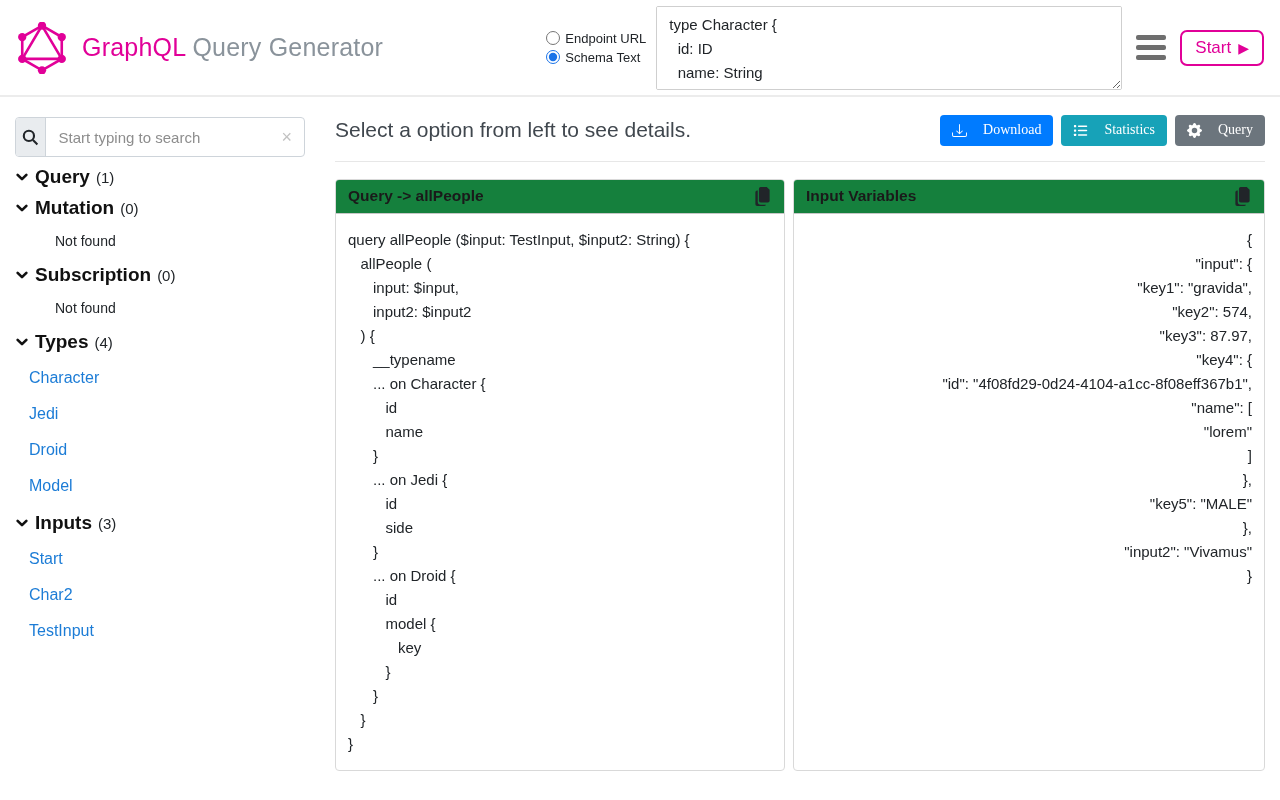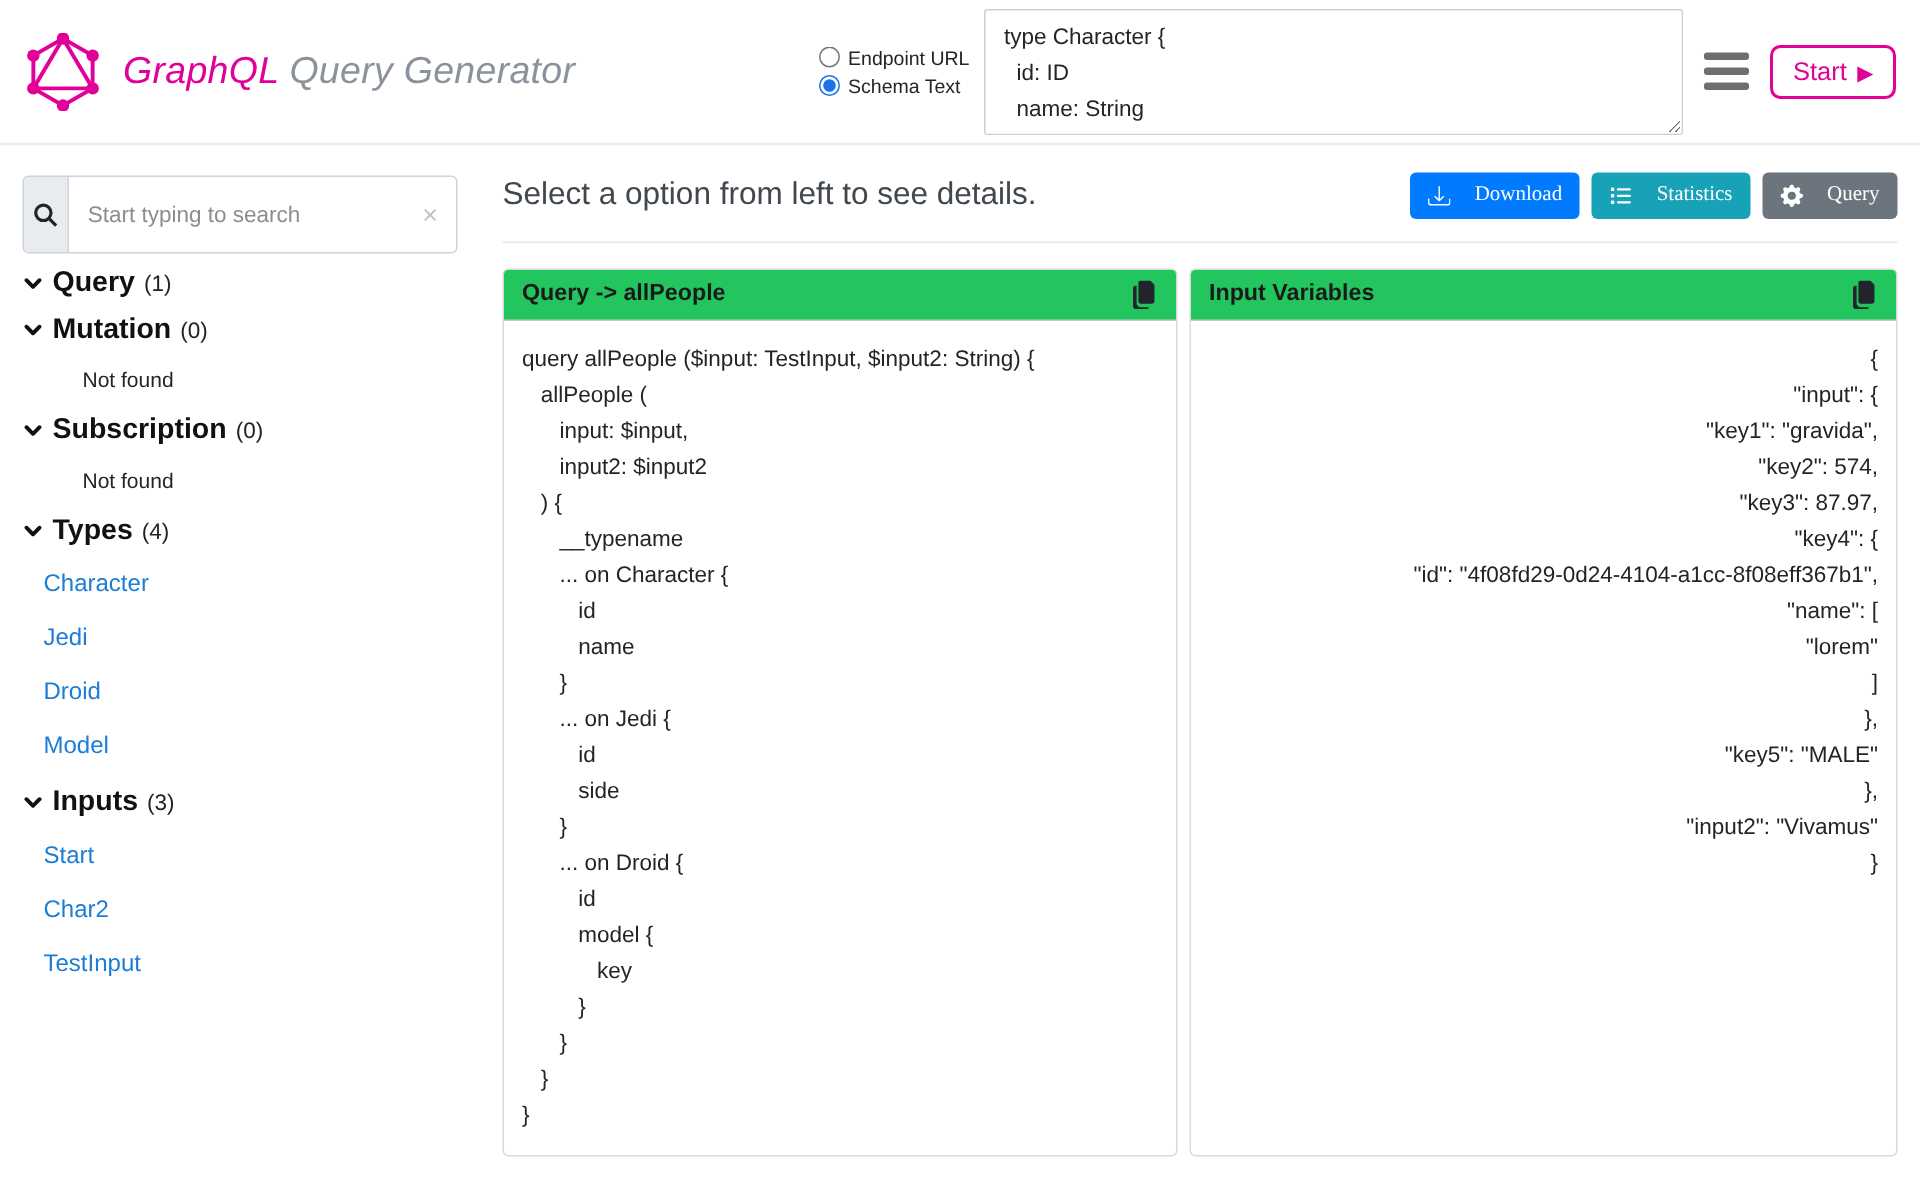--- a/index.html
+++ b/index.html
@@ -15,21 +15,21 @@
   .header {
     height: 97px;
     display: flex;
     align-items: center;
     padding: 0 16px;
     border-bottom: 2px solid #ececec;
     background: #fff;
   }
   .brand { display: flex; align-items: center; gap: 14px; }
   .brand-logo { width: 52px; height: 52px; }
-  .brand-title { font-size: 25px; letter-spacing: .2px; font-style: italic; }
+  .brand-title { font-size: 25px; letter-spacing: .2px; }
   .brand-gql { color: #e10098; }
   .brand-rest { color: #8a939b; }
 
   .header-spacer { flex: 1; }
 
   .radio-group {
     display: flex; flex-direction: column; gap: 4px;
     font-size: 13px; color: #212529; margin-right: 10px;
     align-items: flex-start;
   }
@@ -66,21 +66,21 @@
   .play-icon { font-size: 14px; line-height: 1; }
 
   
   .layout { display: flex; align-items: flex-start; }
 
   
   .sidebar { width: 305px; flex: 0 0 305px; padding: 20px 0 20px 15px; }
   .search-box {
     display: flex; align-items: center;
     border: 1px solid #ced4da; border-radius: 4px;
-    height: 52px; overflow: hidden; background: #fff;
+    height: 40px; overflow: hidden; background: #fff;
   }
   .search-icon-box {
     width: 42px; height: 100%; background: #e9ecef;
     border-right: 1px solid #ced4da;
     display: flex; align-items: center; justify-content: center;
   }
   .search-input {
     flex: 1; border: none; outline: none;
     font-size: 15px; font-family: "Liberation Sans", sans-serif;
     padding: 0 12px; color: #212529;
@@ -126,21 +126,21 @@
 
   .panels { display: flex; gap: 8px; align-items: stretch; }
   .panel {
     border: 1px solid #d9d9d9; border-radius: 4px;
     background: #fff; overflow: hidden;
     display: flex; flex-direction: column;
   }
   .panel-query { flex: 0 0 450px; width: 450px; }
   .panel-vars { flex: 1; text-align: right; }
   .panel-header {
-    background: #22c55e;
+    background: #15803d;
     border-bottom: 1px solid #c7c7c7;
     padding: 7px 12px;
     display: flex; align-items: center; justify-content: space-between;
   }
   .panel-title { font-size: 15.5px; font-weight: 700; color: #1a1a1a; }
   .copy-btn { background: transparent; border: none; cursor: pointer; display: flex; padding: 0; }
   .panel-body { flex: 1; }
   .panel-body pre {
     margin: 0; padding: 14px 12px;
     font-family: "Liberation Sans", sans-serif;

